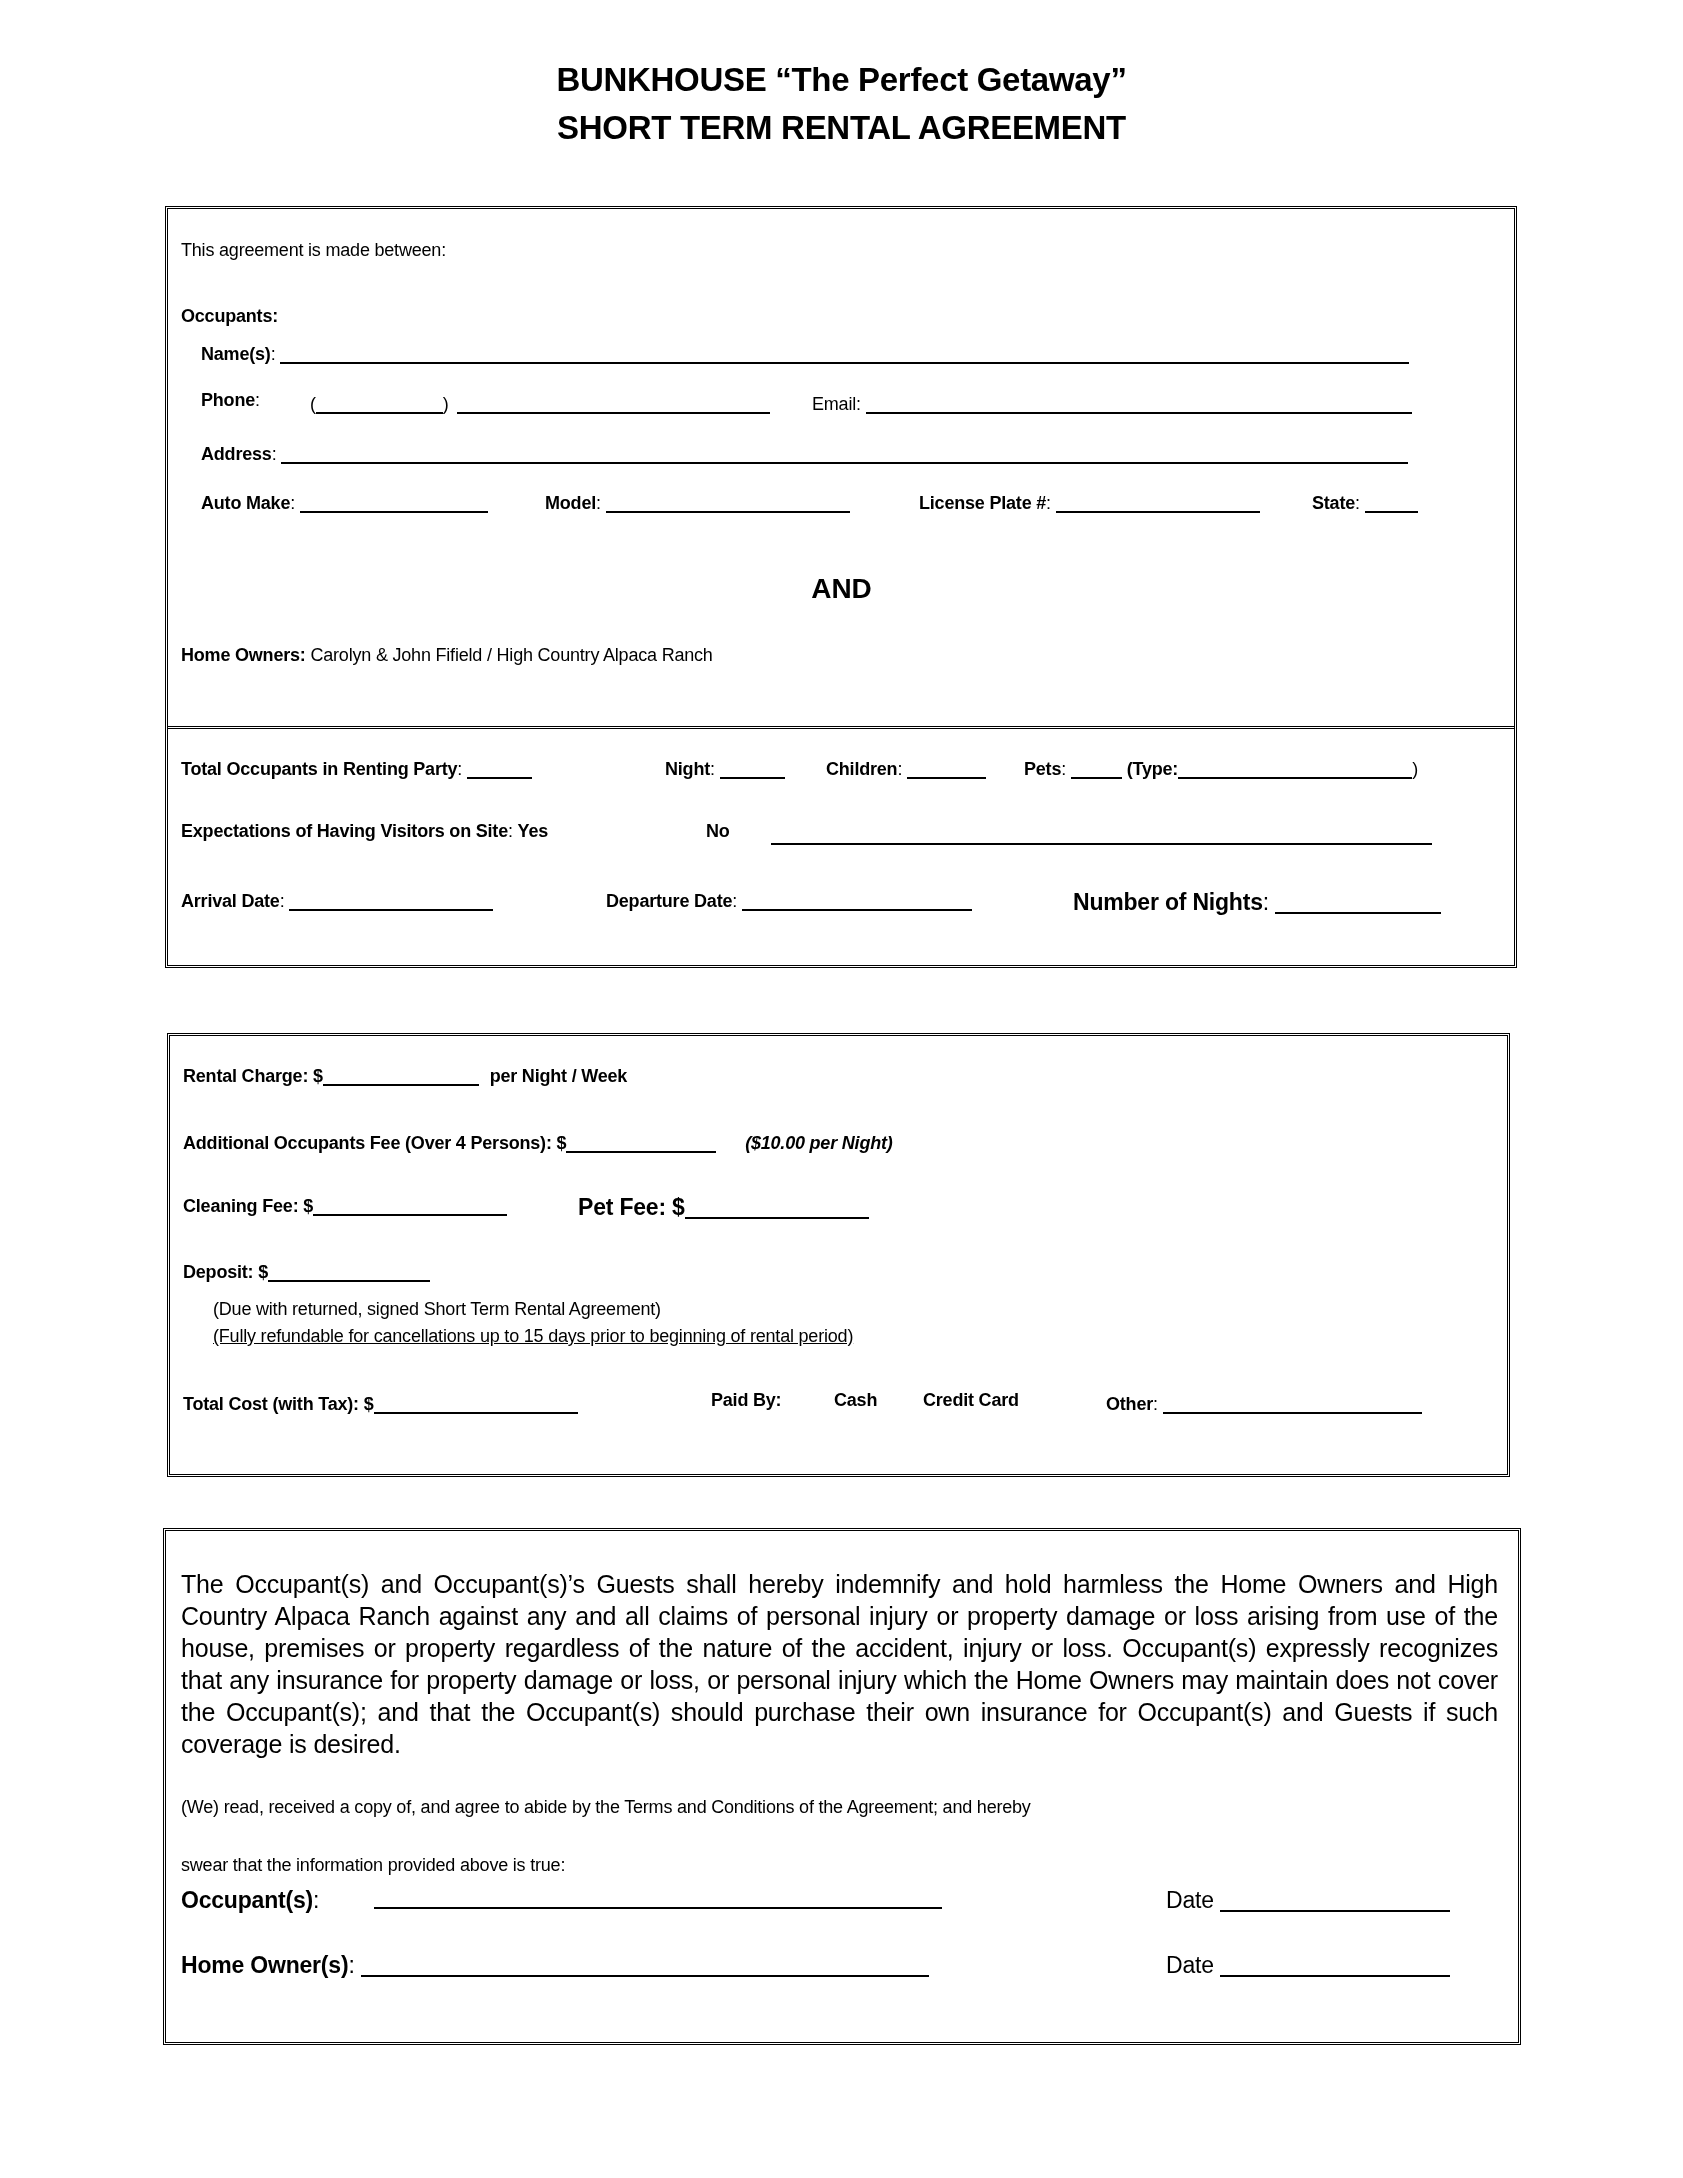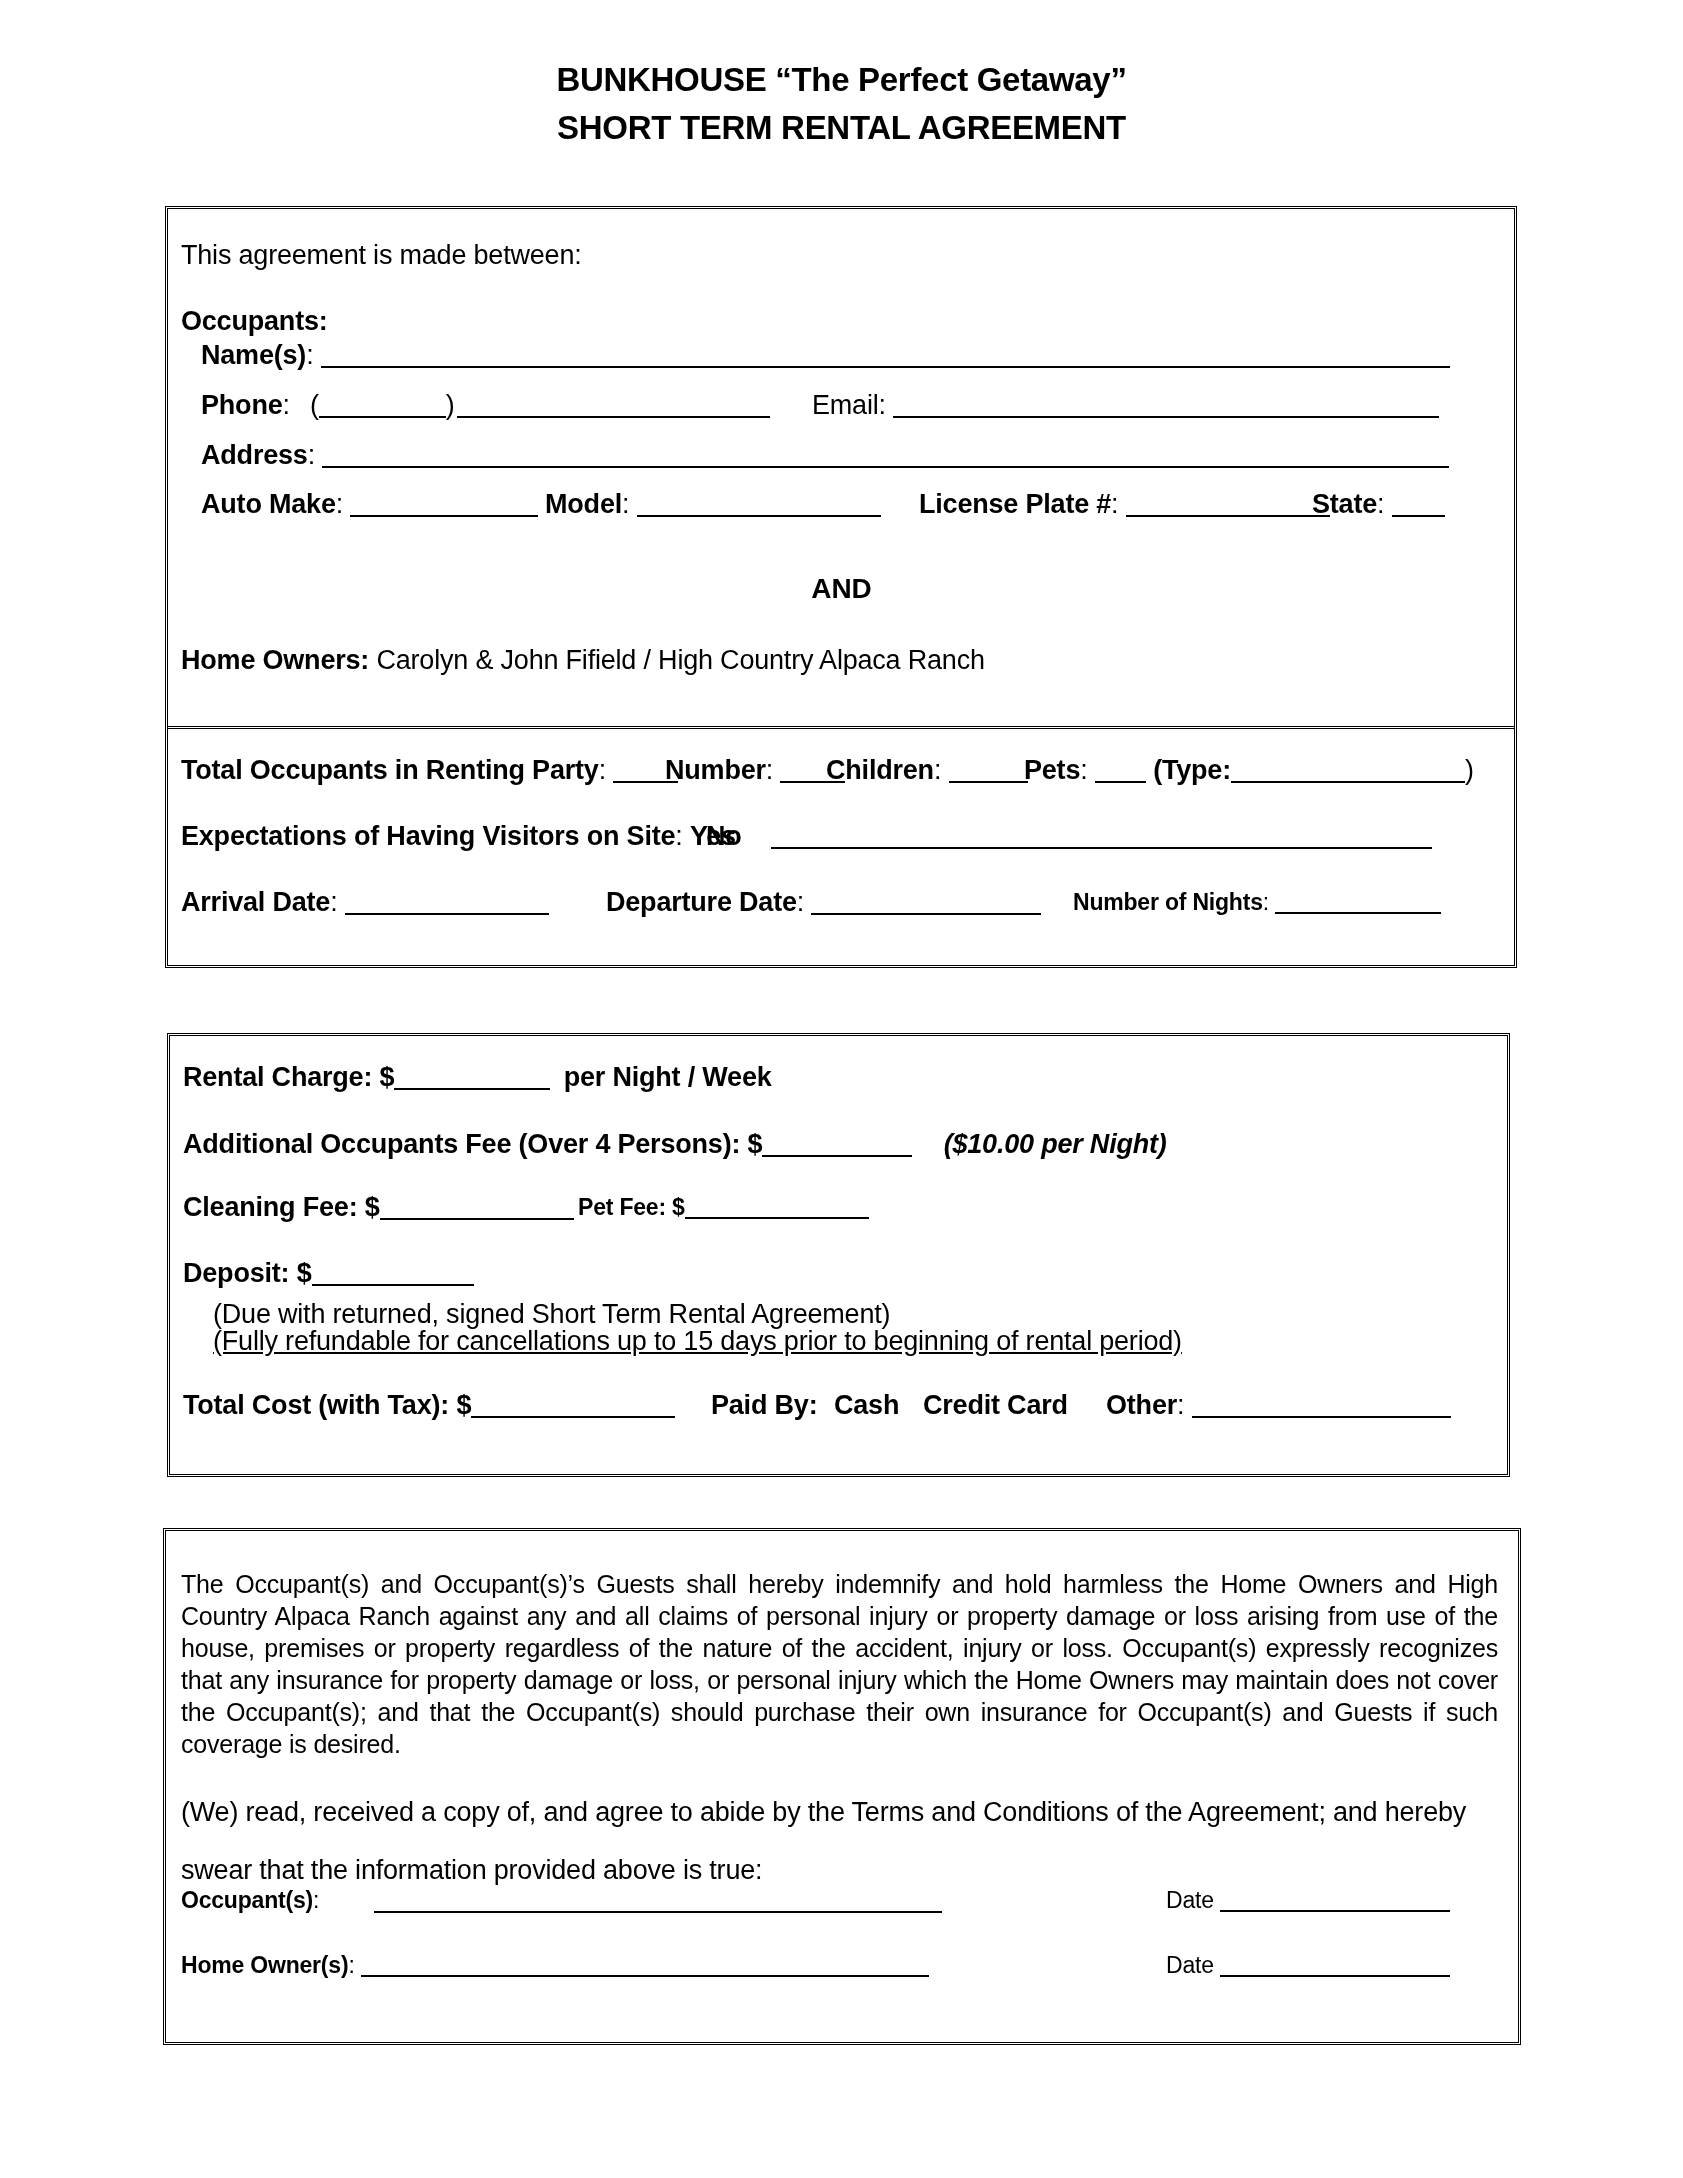--- a/index.html
+++ b/index.html
@@ -3,21 +3,21 @@
 <meta charset="utf-8">
 <style>
   html, body { margin:0; padding:0; background:#ffffff; }
   body { width:1683px; height:2178px; position:relative; overflow:hidden;
          font-family:"Liberation Sans","DejaVu Sans",sans-serif; color:#000; }
   .abs { position:absolute; white-space:nowrap; }
   .title { font-family:"Liberation Sans",sans-serif; font-weight:bold; font-size:33px;
            left:0; width:1683px; text-align:center; letter-spacing:-0.3px; }
   .box { position:absolute; border:3px double #000; box-sizing:border-box; }
   .divider { position:absolute; height:0; border-top:3px double #000; }
-  .t { font-size:27px; letter-spacing:-0.2px; }
+  .t { font-size:18px; letter-spacing:-0.2px; }
   .b { font-weight:bold; }
   .field { display:inline-block; border-bottom:2px solid #000; height:22px; vertical-align:baseline; margin-bottom:-4px; }
   .and { font-weight:bold; font-size:28px; left:0; width:1683px; text-align:center; }
   .para { position:absolute; left:181px; width:1317px; font-size:25px; line-height:32px;
           text-align:justify; letter-spacing:-0.2px; }
   .sm { font-size:23px; }
 </style>
 </head>
 <body>
 
@@ -76,21 +76,21 @@
 <div class="abs t" style="left:181px; top:645px;">
   <span class="b">Home Owners:</span>
   <span>Carolyn &amp; John Fifield / High Country Alpaca Ranch</span>
 </div>
 
 <div class="abs t" style="left:181px; top:755px;">
   <span class="b">Total Occupants in Renting Party</span>:
   <span class="field" style="width:65px;"></span>
 </div>
 <div class="abs t" style="left:665px; top:755px;">
-  <span class="b">Number</span>:
+  <span class="b">Night</span>:
   <span class="field" style="width:65px;"></span>
 </div>
 <div class="abs t" style="left:826px; top:755px;">
   <span class="b">Children</span>:
   <span class="field" style="width:79px;"></span>
 </div>
 <div class="abs t" style="left:1024px; top:755px;">
   <span class="b">Pets</span>:
   <span class="field" style="width:51px;"></span>
   <span class="b">(Type:</span><span class="field" style="width:234px;"></span><span>)</span>

